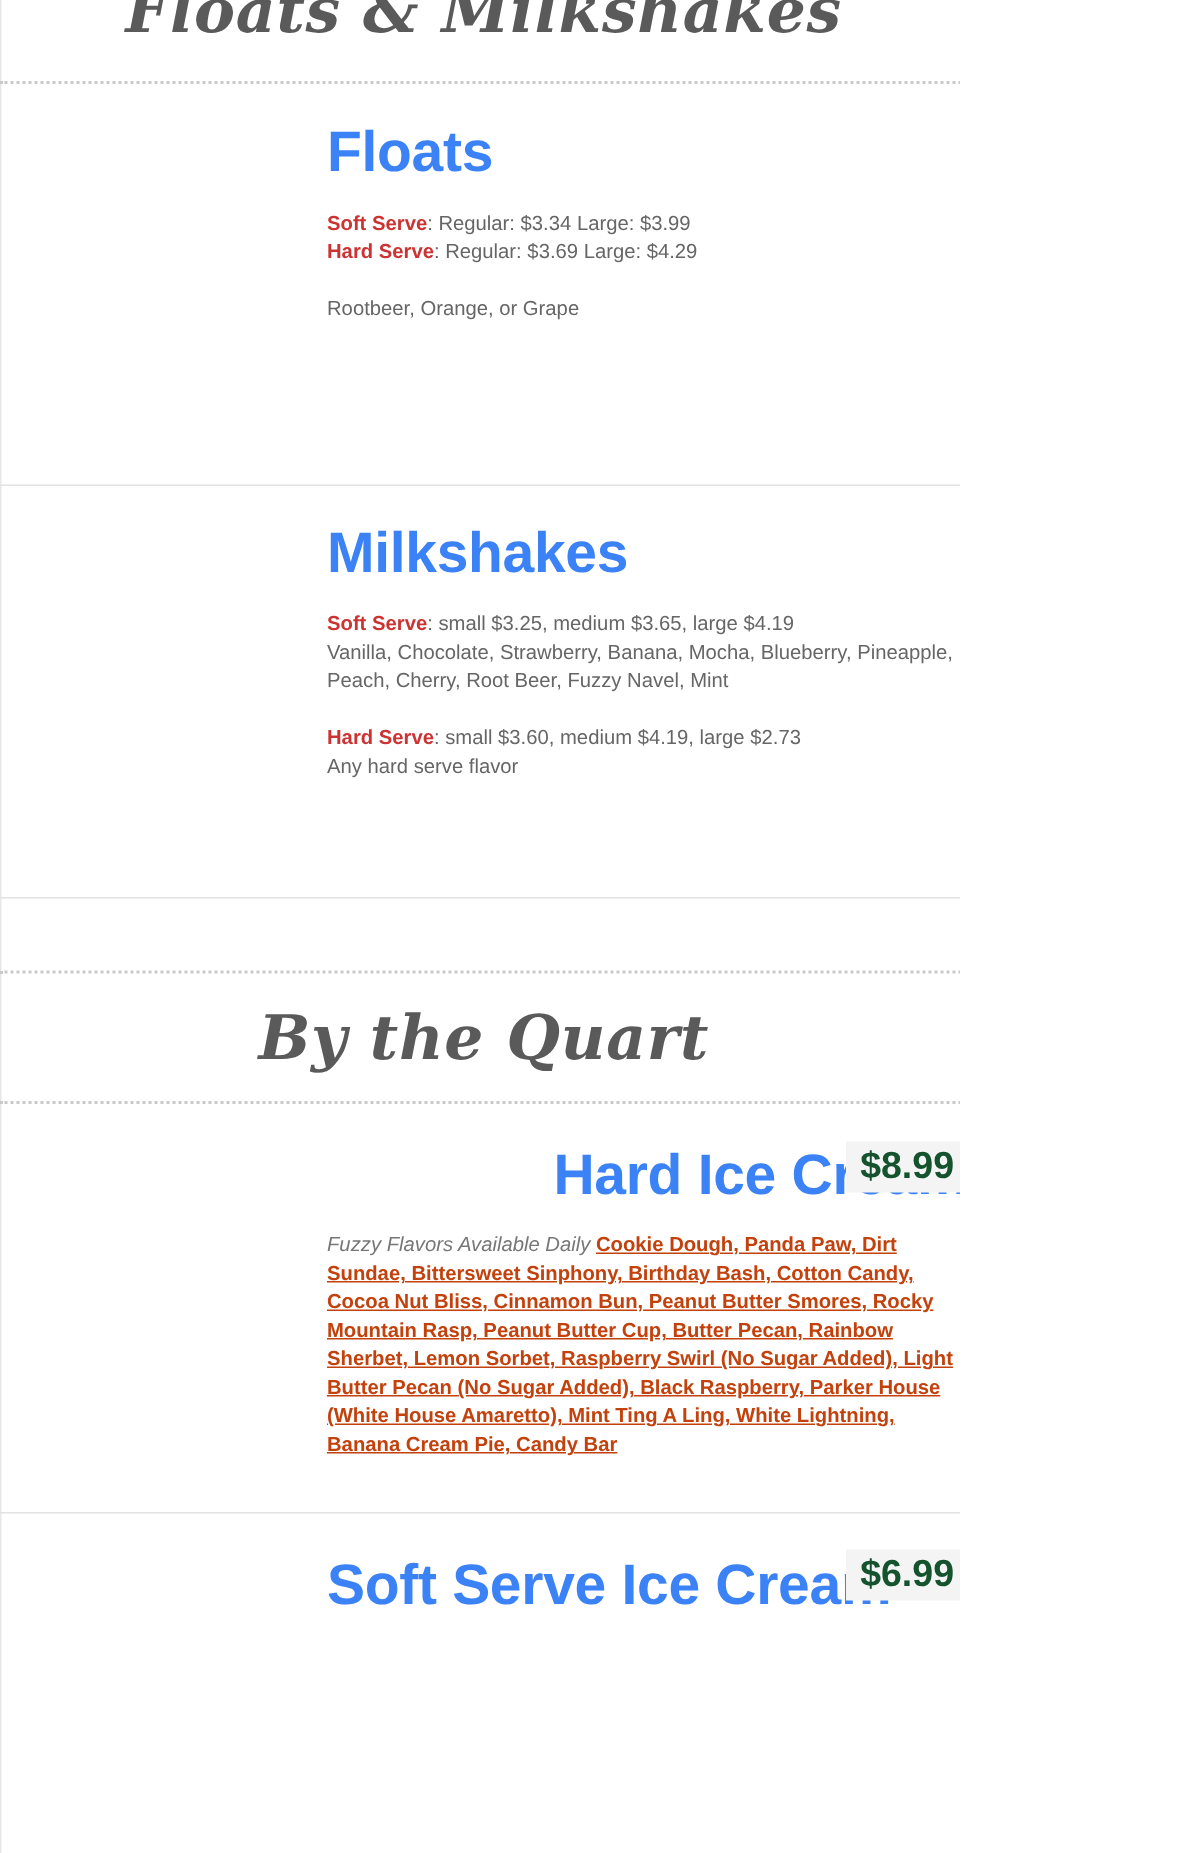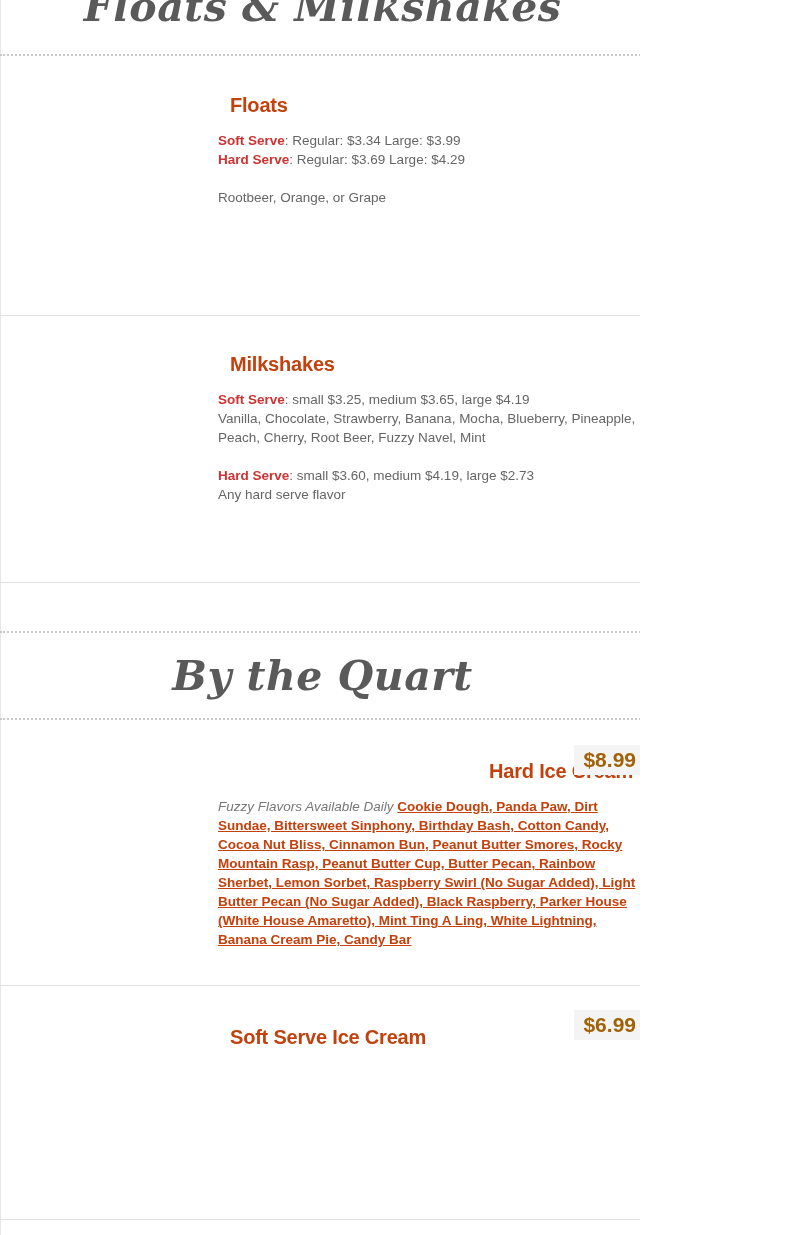--- a/index.html
+++ b/index.html
@@ -83,33 +83,33 @@
     width: 218px;
     flex: 0 0 218px;
   }
   .item-body {
     flex: 1 1 auto;
     padding-right: 0;
   }
   .item-title {
     font-family: "Liberation Sans", sans-serif;
     font-weight: bold;
-    color: #c2410c;
-    font-size: 20px;
+    color: #3b82f6;
+    font-size: 38px;
     line-height: 1.1;
-    margin: 12px;
+    margin: 0;
     letter-spacing: -0.2px;
   }
   .price-tag {
     position: absolute;
     right: 0;
     background: #f4f4f4;
-    color: #a16207;
-    font-weight: bold;
-    font-size: 21px;
+    color: #14532d;
+    font-weight: bold;
+    font-size: 25px;
     padding: 4px 9px 5px 9px;
     line-height: 1;
   }
   .desc {
     font-size: 13.5px;
     line-height: 19px;
     color: #666666;
   }
   .desc p { margin: 0; }
   .desc .gap { height: 19px; }

